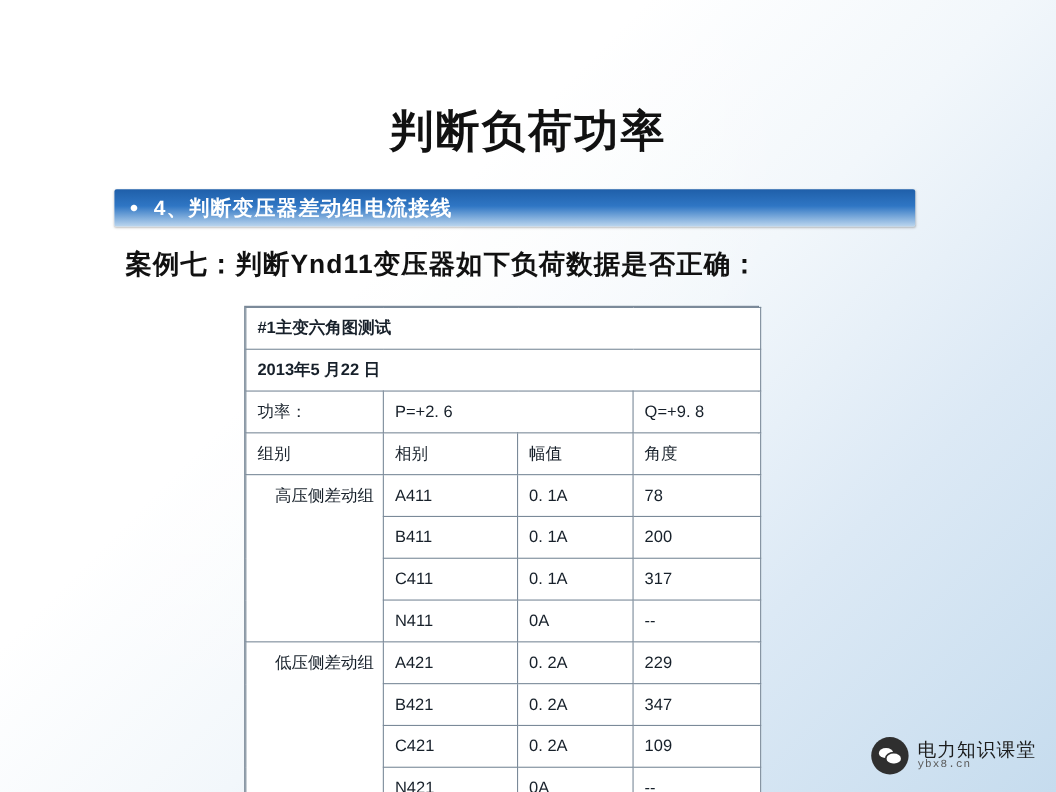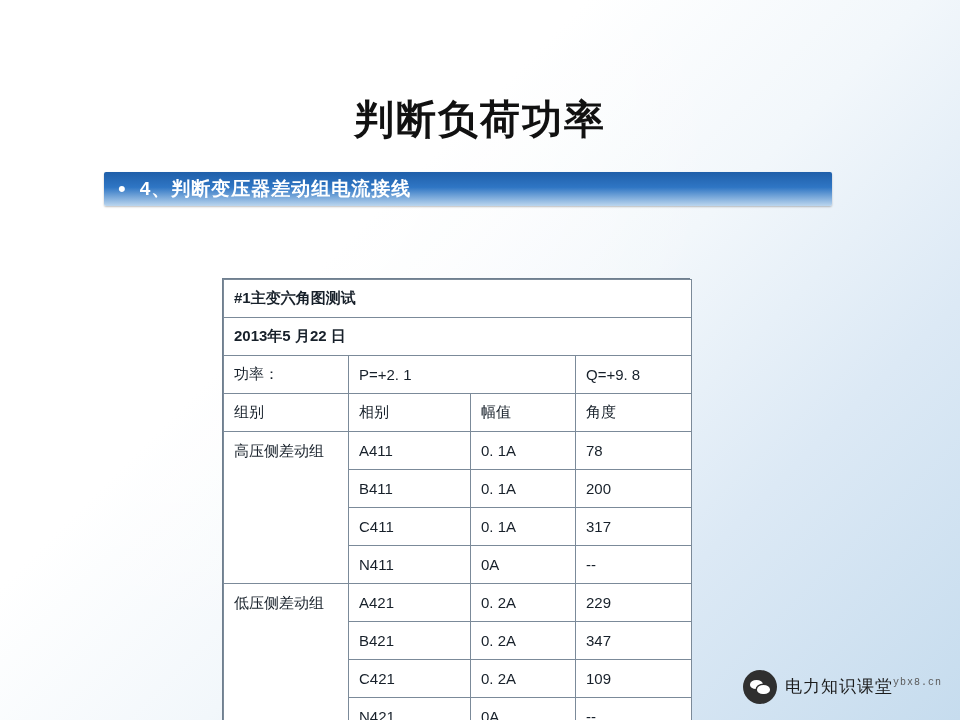--- a/index.html
+++ b/index.html
@@ -113,20 +113,21 @@
     border-top: none;
     text-align: left;
     font-size: 17px;
     padding-top: 0;
   }
   .grp-cell {
     background: #ffffff;
     vertical-align: top !important;
     padding-top: 9px !important;
     line-height: 1.35;
+    text-align: right;
   }
   .logo {
     position: absolute;
     right: 18px;
     bottom: 16px;
     display: flex;
     align-items: center;
     gap: 8px;
   }
   .logo-mark {
@@ -149,21 +150,21 @@
     content: "";
     position: absolute;
     left: 14px; top: 15px;
     width: 13px; height: 9px;
     border-radius: 50% 50% 45% 45%;
     background: #ffffff;
     box-shadow: 0 0 0 1.5px #2f2f2f;
   }
   .logo-text-wrap {
     display: flex;
-    flex-direction: row;
+    flex-direction: column;
     line-height: 1.05;
   }
   .logo-title {
     font-size: 17px;
     color: #1c1c1c;
     letter-spacing: 1px;
   }
   .logo-sub {
     font-size: 10px;
     color: #5a5a5a;
@@ -177,39 +178,40 @@
 <div class="slide">
   <div class="slide-bg-sheen"></div>
 
   <div class="title">判断负荷功率</div>
 
   <div class="bullet-bar">
     <span class="bullet-dot">•</span>
     <span class="bullet-text">4、判断变压器差动组电流接线</span>
   </div>
 
+  <div class="case-line">案例七：判断Ynd11变压器如下负荷数据是否正确：</div>
 
   <div class="table-wrap">
     <table class="data">
       <colgroup>
         <col style="width:125px">
         <col style="width:122px">
         <col style="width:105px">
         <col style="width:116px">
       </colgroup>
       <tbody>
         <tr class="hdr-title">
           <td colspan="4">#1主变六角图测试</td>
         </tr>
         <tr class="hdr-date">
           <td colspan="4">2013年5 月22 日</td>
         </tr>
         <tr>
           <td>功率：</td>
-          <td colspan="2">P=+2. 1</td>
+          <td colspan="2">P=+2. 6</td>
           <td>Q=+9. 8</td>
         </tr>
         <tr>
           <td>组别</td>
           <td>相别</td>
           <td>幅值</td>
           <td>角度</td>
         </tr>
 
         <tr>

